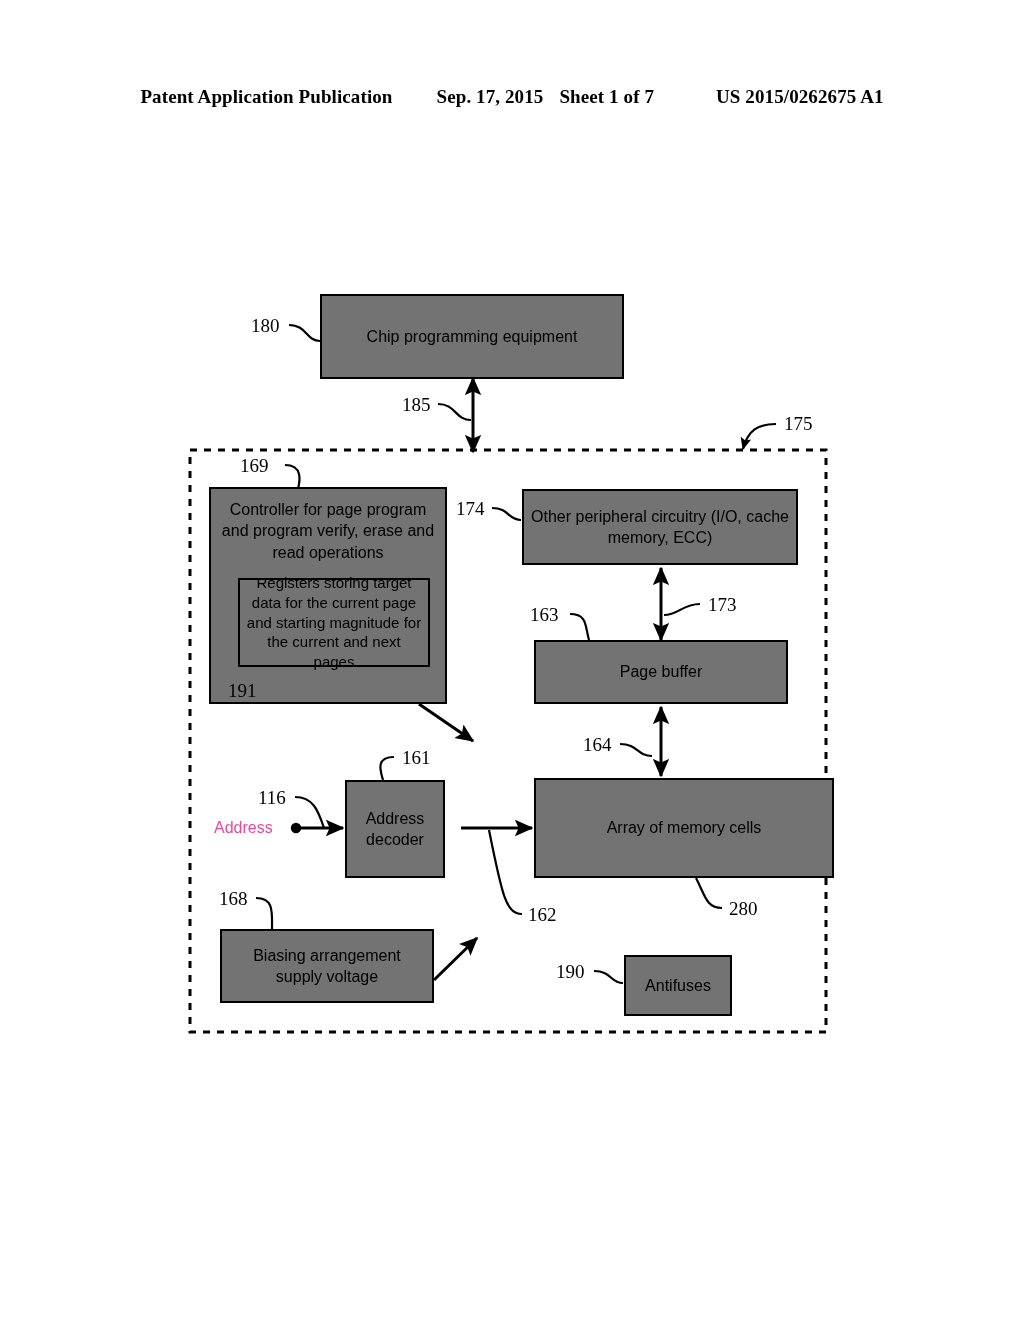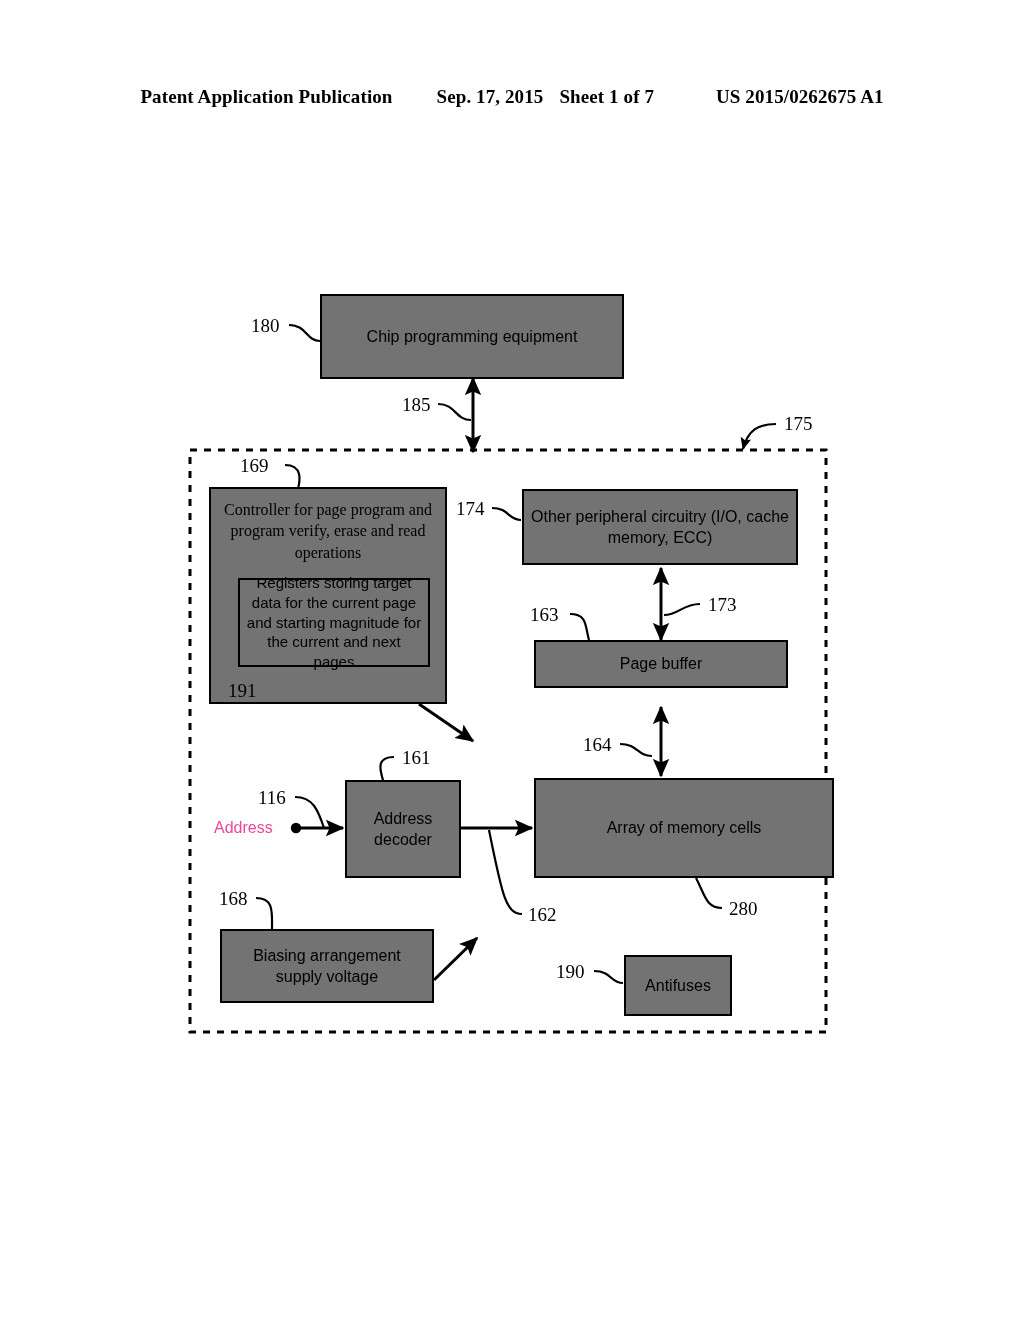--- a/index.html
+++ b/index.html
@@ -78,21 +78,20 @@
   #box-controller {
     display: block;
     padding-top: 10px;
   }
   #controller-label {
     display: block;
     text-align: center;
     font-size: 16px;
     line-height: 1.34;
     padding: 0 8px;
-    font-family: Liberation Serif, serif;
   }
 
   
   .ref {
     position: absolute;
     font-family: "Liberation Serif", serif;
     font-size: 19px;
     color: #000;
     white-space: nowrap;
     line-height: 1;
@@ -200,25 +199,25 @@
   </div>
 
   <div class="nbox inner" id="box-registers" style="left:238px; top:578px; width:192px; height:89px;">
     <span>Registers storing target data for the current page and starting magnitude for the current and next pages</span>
   </div>
 
   <div class="nbox" id="box-peripheral" style="left:522px; top:489px; width:276px; height:76px;">
     <span>Other peripheral circuitry (I/O, cache memory, ECC)</span>
   </div>
 
-  <div class="nbox" id="box-pagebuffer" style="left:534px; top:640px; width:254px; height:48px;">
+  <div class="nbox" id="box-pagebuffer" style="left:534px; top:640px; width:254px; height:64px;">
     <span>Page buffer</span>
   </div>
 
-  <div class="nbox" id="box-decoder" style="left:345px; top:780px; width:116px; height:98px;">
+  <div class="nbox" id="box-decoder" style="left:345px; top:780px; width:100px; height:98px;">
     <span>Address decoder</span>
   </div>
 
   <div class="nbox" id="box-array" style="left:534px; top:778px; width:300px; height:100px;text-align:right;">
     <span>Array of memory cells</span>
   </div>
 
   <div class="nbox" id="box-biasing" style="left:220px; top:929px; width:214px; height:74px;">
     <span>Biasing arrangement supply voltage</span>
   </div>

